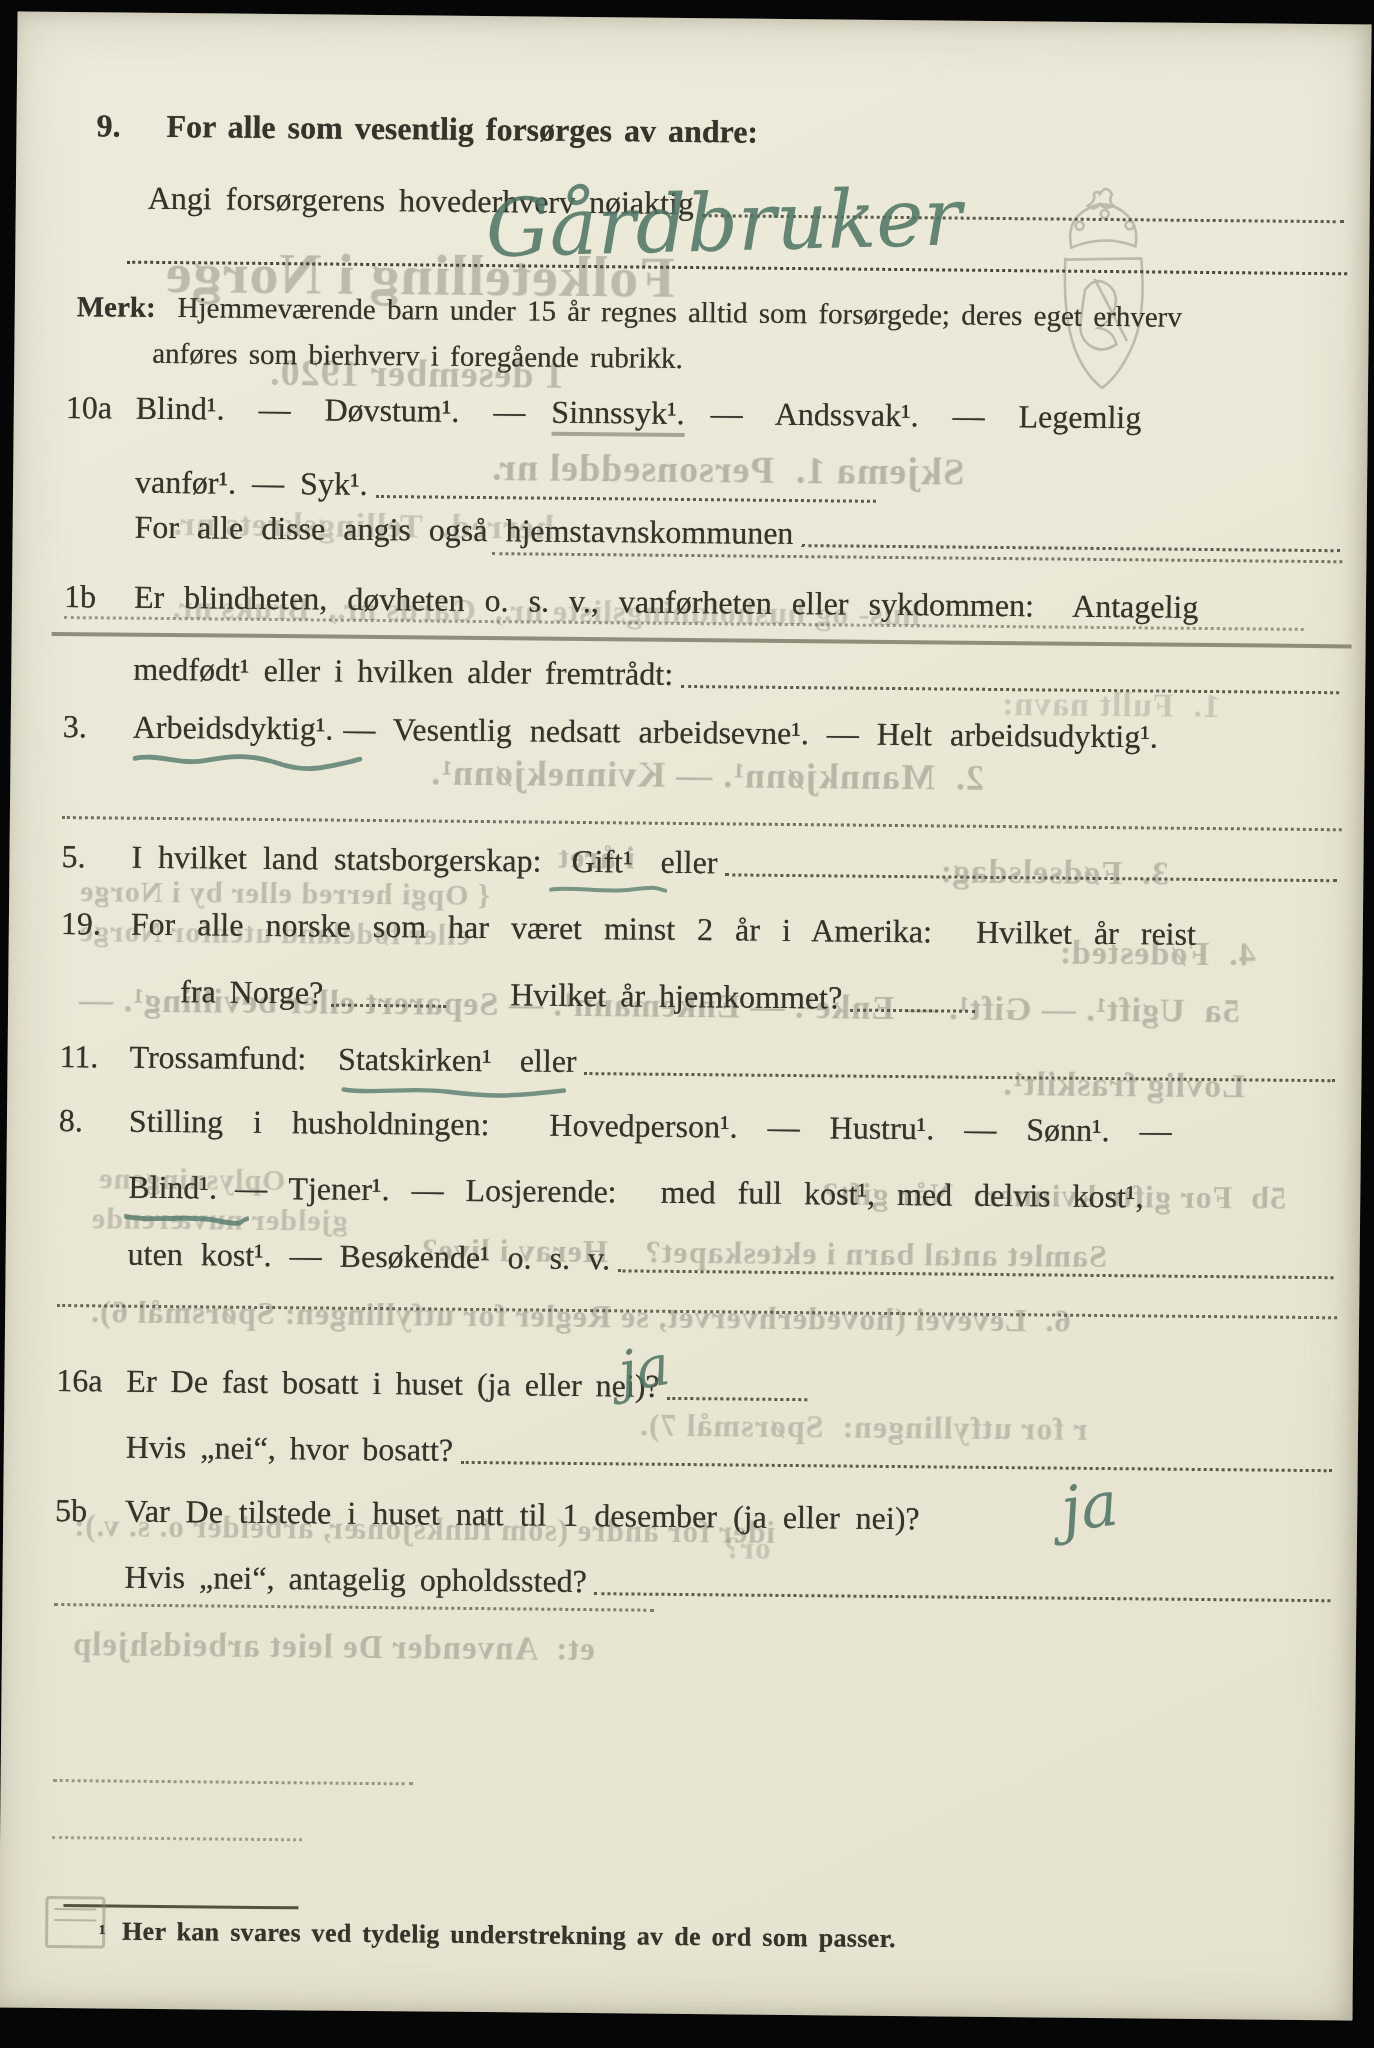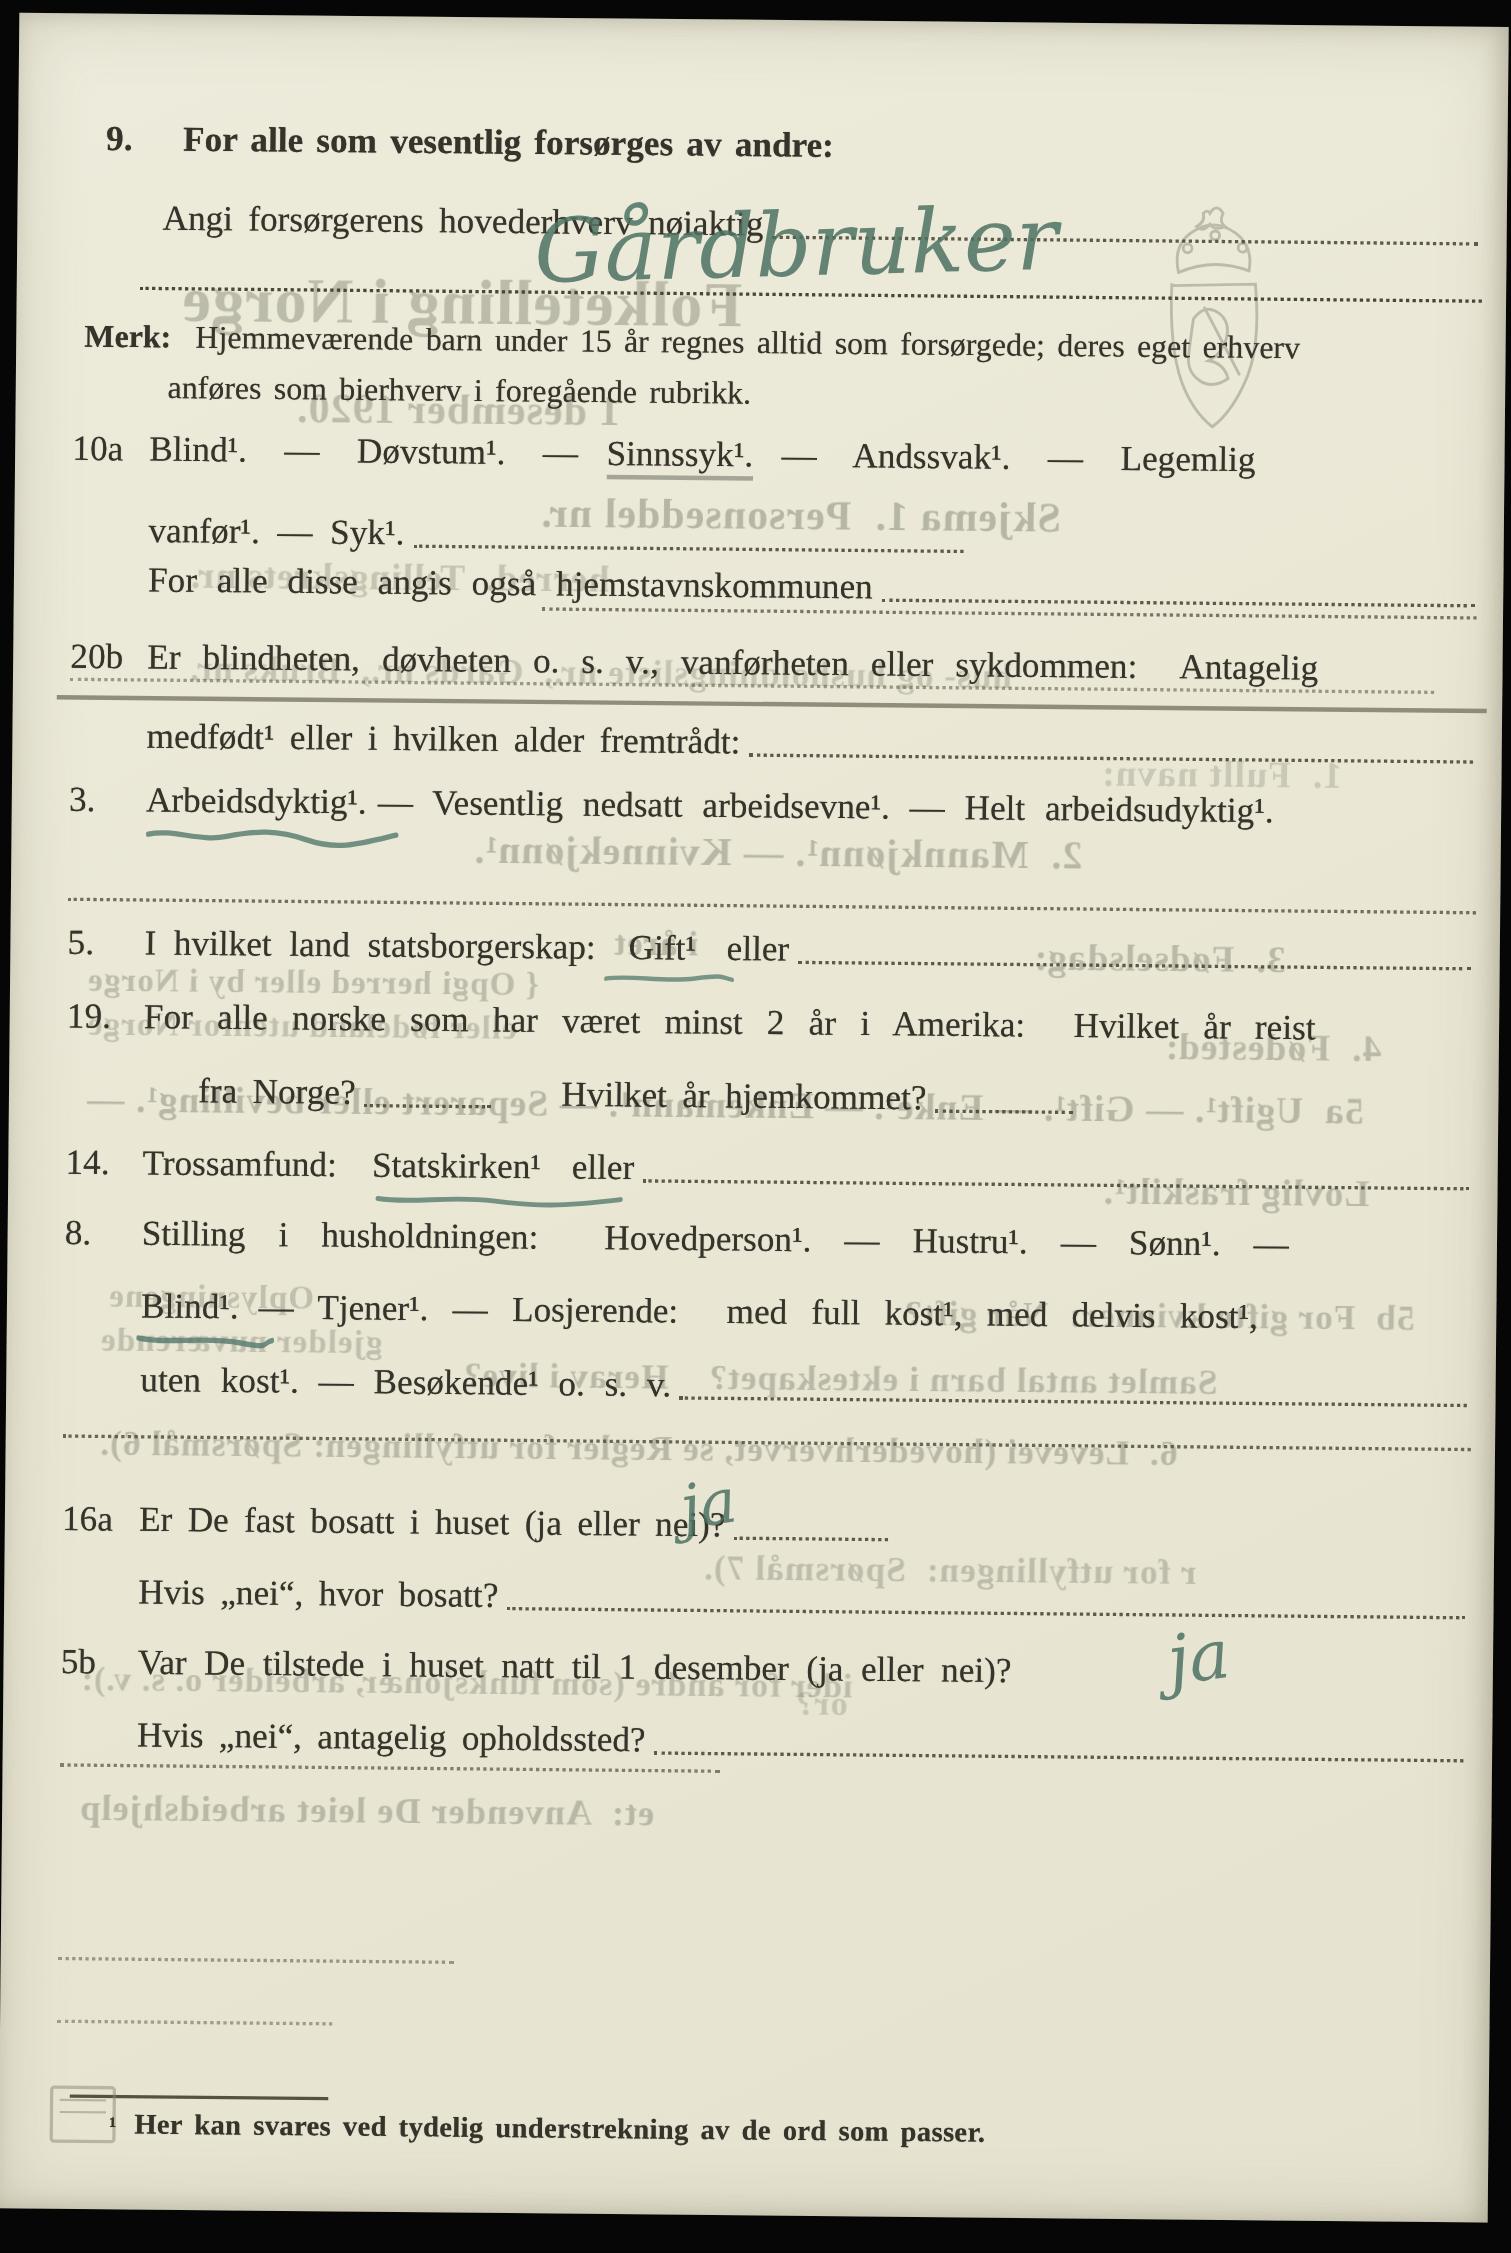--- a/index.html
+++ b/index.html
@@ -121,21 +121,21 @@
     <span>vanfør¹. — Syk¹.</span>
     <span class="dfix" style="width:500px;"></span>
   </div>
   <div class="row ws10" style="left:122px;top:497px;right:24px;">
     <span>For alle disse angis også hjemstavnskommunen</span>
     <span class="dfill"></span>
   </div>
   <div class="hdots" style="left:480px;top:536px;right:24px;opacity:0.7;"></div>
 
   <div class="row ws12" style="left:52px;top:567px;">
-    <span class="num">20b</span>
+    <span class="num">1b</span>
     <span>Er blindheten, døvheten o. s. v., vanførheten eller sykdommen:  Antagelig</span>
   </div>
   <div class="hdots" style="left:52px;top:604px;width:1240px;opacity:0.5;"></div>
   <div class="hsolid" style="left:40px;top:620px;right:14px;"></div>
   <div class="row ws6" style="left:122px;top:639px;right:24px;">
     <span>medfødt¹ eller i hvilken alder fremtrådt:</span>
     <span class="dfill"></span>
   </div>
 
   <div class="row ws10" style="left:52px;top:697px;">
@@ -165,21 +165,21 @@
   </div>
   <div class="row ws6" style="left:172px;top:961px;">
     <span>fra Norge?</span>
     <span class="dfix" style="width:115px;"></span>
     <span class="sp" style="width:62px;"></span>
     <span>Hvilket år hjemkommet?</span>
     <span class="dfix" style="width:125px;"></span>
   </div>
 
   <div class="row ws6" style="left:52px;top:1027px;right:24px;">
-    <span class="num">14.</span>
+    <span class="num">11.</span>
     <span>Trossamfund:</span>
     <span style="margin-left:32px;">Statskirken¹</span>
     <span style="margin-left:28px;">eller</span>
     <span class="dfill"></span>
   </div>
   <svg class="squig" style="left:334px;top:1069px;width:225px;height:14px;" viewBox="0 0 200 12" preserveAspectRatio="none">
     <path d="M2 5 C 30 9, 60 2, 95 6 S 150 10, 198 4" fill="none" stroke="#53796b" stroke-width="3.8" stroke-linecap="round" opacity="0.78"></path>
   </svg>
 
   <div class="row ws22" style="left:52px;top:1091px;">

